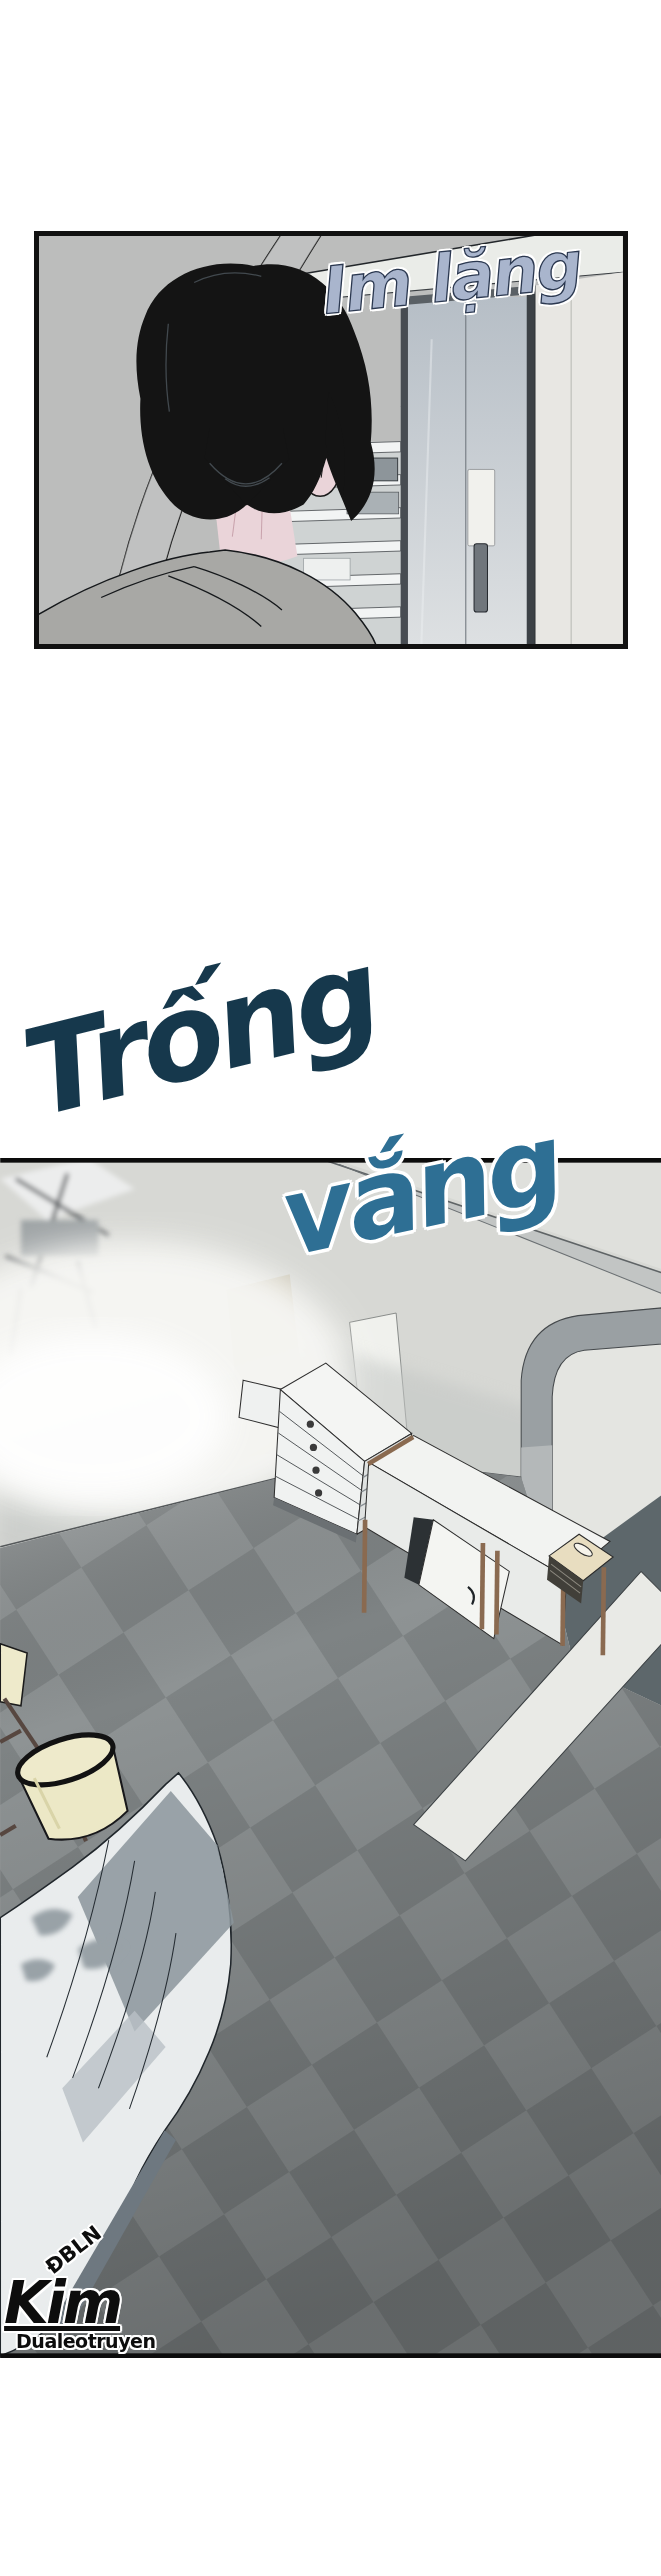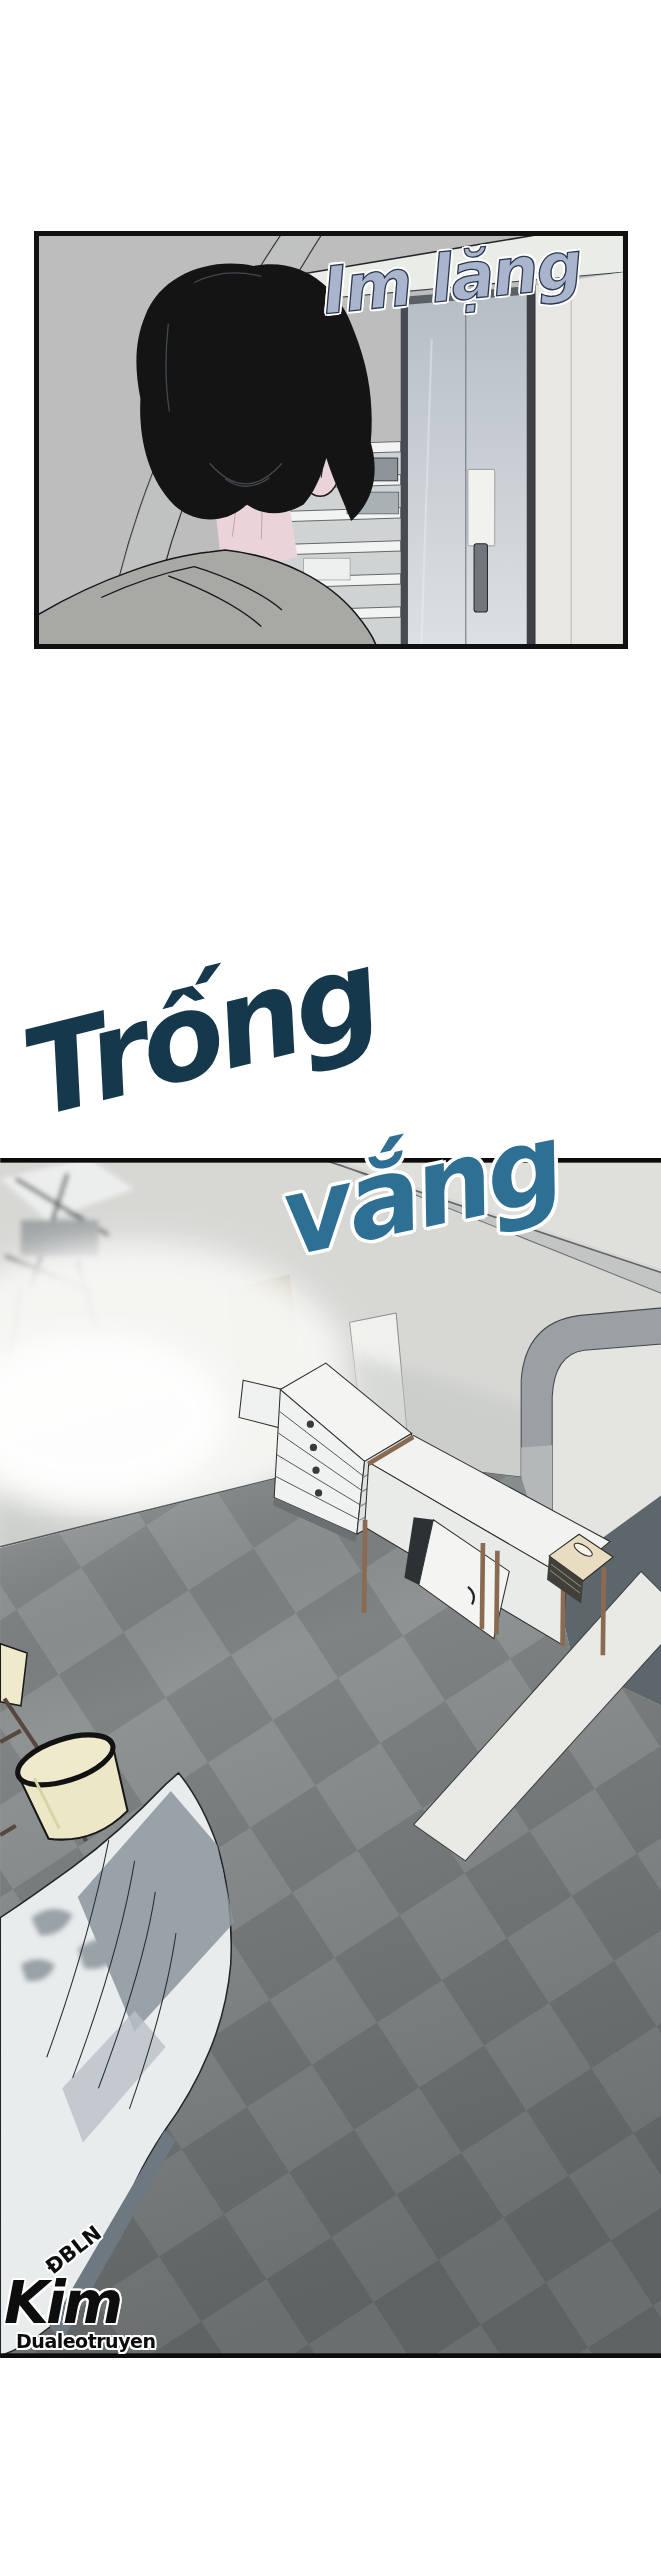--- a/index.html
+++ b/index.html
@@ -25,21 +25,21 @@
     text-shadow:-3.6px 0 0 #fff,3.6px 0 0 #fff,0 -3.6px 0 #fff,0 3.6px 0 #fff,
                 -2.6px -2.6px 0 #fff,2.6px -2.6px 0 #fff,-2.6px 2.6px 0 #fff,2.6px 2.6px 0 #fff;}
   .title1{left:11.4px;top:1009px;font-size:120px;letter-spacing:-5.2px;color:var(--title1_fill,#16384c);transform:rotate(-14deg);transform-origin:left top;}
   .title2{left:270px;top:1158px;font-size:108px;letter-spacing:-4.1px;color:var(--title2_fill,#2e6f94);transform:rotate(-12deg);transform-origin:left top;}
   
   .watermark{position:absolute;left:3.1px;top:2258px;width:134px;height:109px;z-index:7;color:var(--watermark_ink,#0d0d0d);}
   .watermark span{position:absolute;font-weight:800;
     text-shadow:-2.1px 0 0 #fff,2.1px 0 0 #fff,0 -2.1px 0 #fff,0 2.1px 0 #fff,
                 -1.6px -1.6px 0 #fff,1.6px -1.6px 0 #fff,-1.6px 1.6px 0 #fff,1.6px 1.6px 0 #fff;}
   .wm-tag{left:38px;top:2.1px;font-size:20.7px;transform:rotate(-38deg);transform-origin:left top;}
-  .wm-name{left:1px;top:11.4px;font-size:58px;font-style:italic;letter-spacing:-3.1px;}
+  .wm-name{left:1px;top:11.4px;font-size:58px;font-style:italic;letter-spacing:-3.1px;text-decoration:underline;}
   .wm-group{left:13px;top:72px;font-size:19px;letter-spacing:-0.5px;}
 </style>
 </head>
 <body>
 
 <div class="page">
 
   <section class="panel1">
     <svg viewBox="0 0 1130 790">
       <defs>

